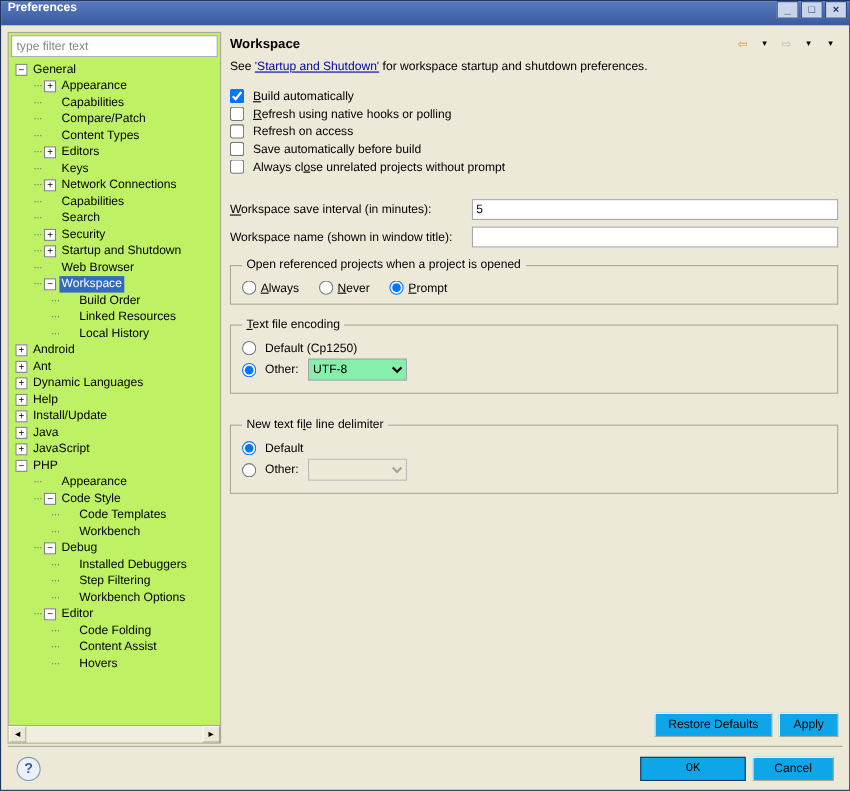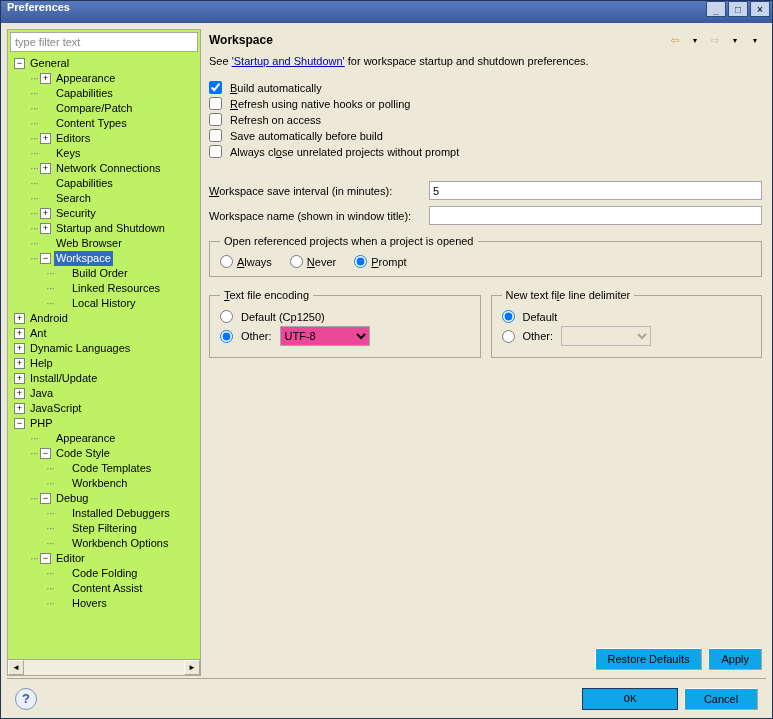--- a/index.html
+++ b/index.html
@@ -40,25 +40,25 @@
   .form-label { width:210px; }
   .text-input { border:1px solid #a7a6aa; height:19px; padding:1px 3px; font-size:11px; background:#fff; }
   .text-input.wide { flex:1; }
   .text-input.narrow { flex:1; }
 
   fieldset { border:1px solid #aca899; margin:10px 0 6px 0; padding:6px 10px 8px 10px; }
   legend { padding:0 4px; }
   .radio-row { display:flex; gap:18px; margin-top:2px; }
   .radio-item { display:flex; align-items:center; gap:4px; }
 
-  .two-col { display:flex; gap:10px; }
+  .two-col { display:flex; gap:10px;flex-direction:column; }
   .two-col fieldset { flex:1; margin-top:6px; }
 
   .enc-row { display:flex; align-items:center; gap:8px; margin:3px 0; }
-  select.combo { height:20px; font-size:11px; border:1px solid #a7a6aa; background:#ec4899; width:90px; }
+  select.combo { height:20px; font-size:11px; border:1px solid #a7a6aa; background:#86efac; width:90px; }
   select.combo:disabled { background:#ece9d8; color:#888; }
 
   .btn-row-right { display:flex; justify-content:flex-end; gap:6px; padding:4px 4px 6px 0; }
   .btn { height:22px; padding:0 12px; background:#0ea5e9; border:1px solid #aca899; border-top-color:#fff; border-left-color:#fff; font-size:11px; cursor:pointer; }
   .btn.default { border:1px solid #20355a; padding:0 11px; }
 
   .bottom-bar { height:40px; border-top:1px solid #aca899; margin-top:2px; display:flex; align-items:center; padding:0 8px; }
   .help-ico { width:22px; height:22px; border:1px solid #7a96b8; border-radius:50%; display:flex; align-items:center; justify-content:center; color:#3a5a9c; font-weight:bold; font-size:13px; cursor:pointer; background:#eaf1fb; }
   .spacer { flex:1; }
 </style>

